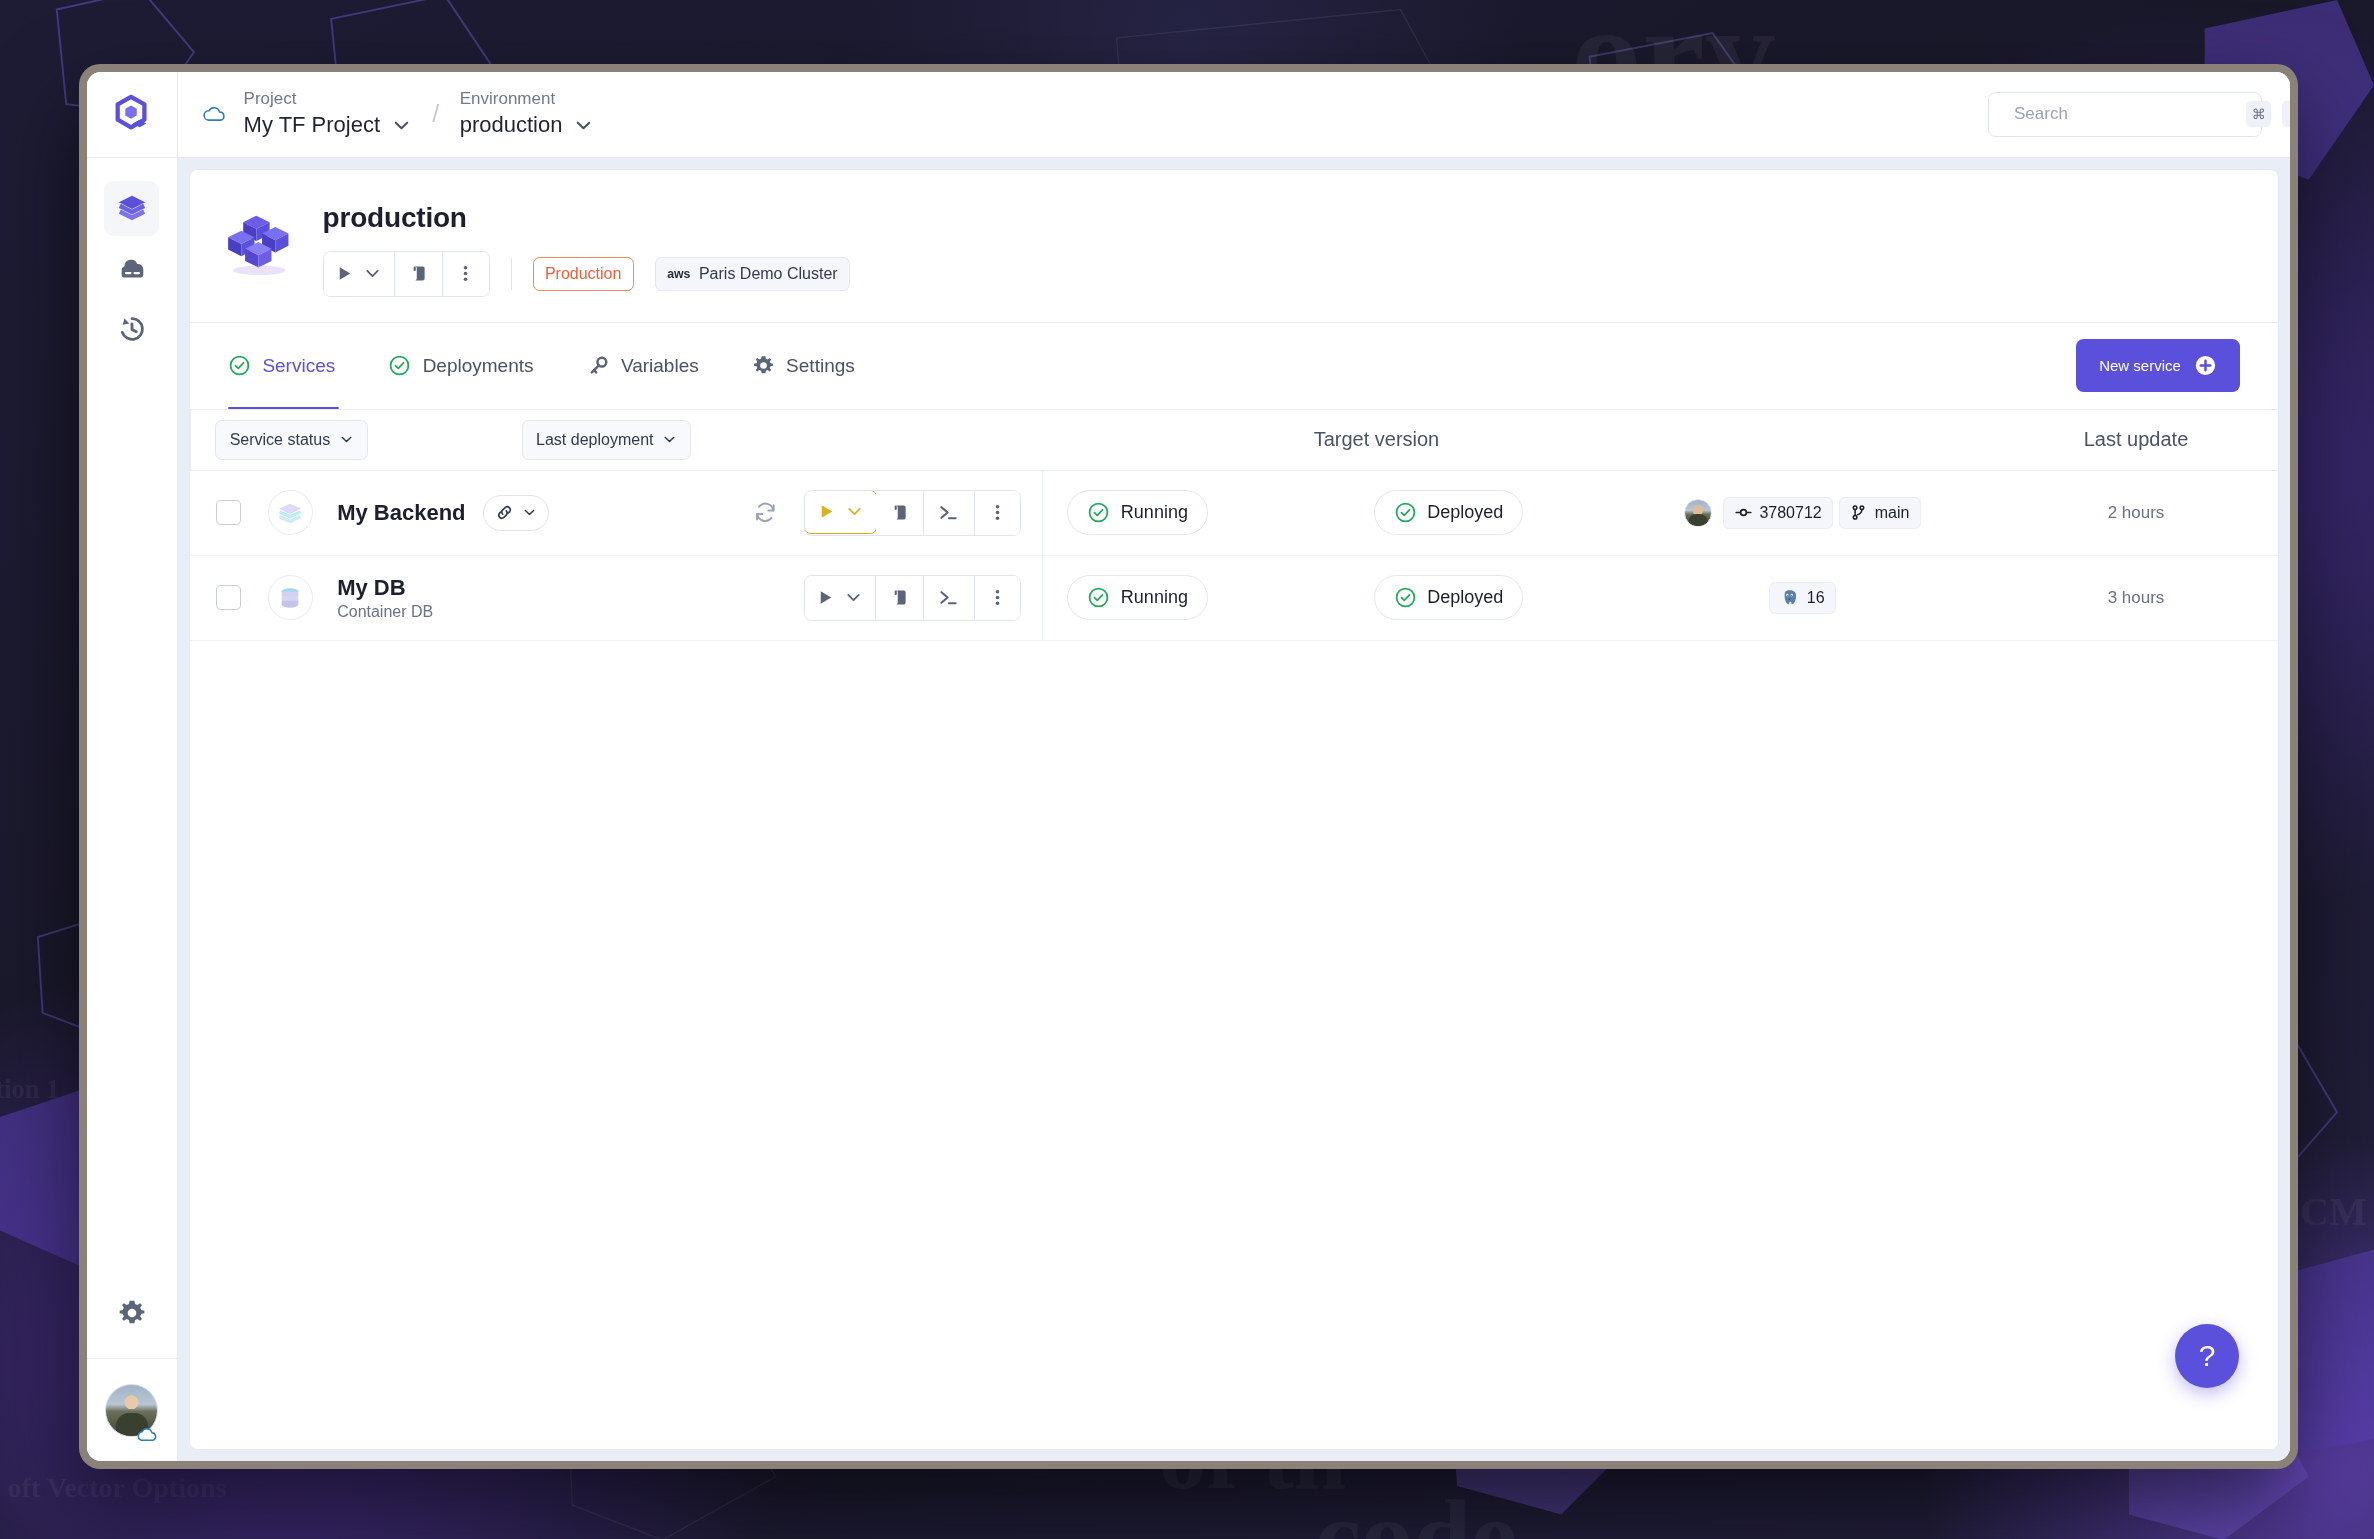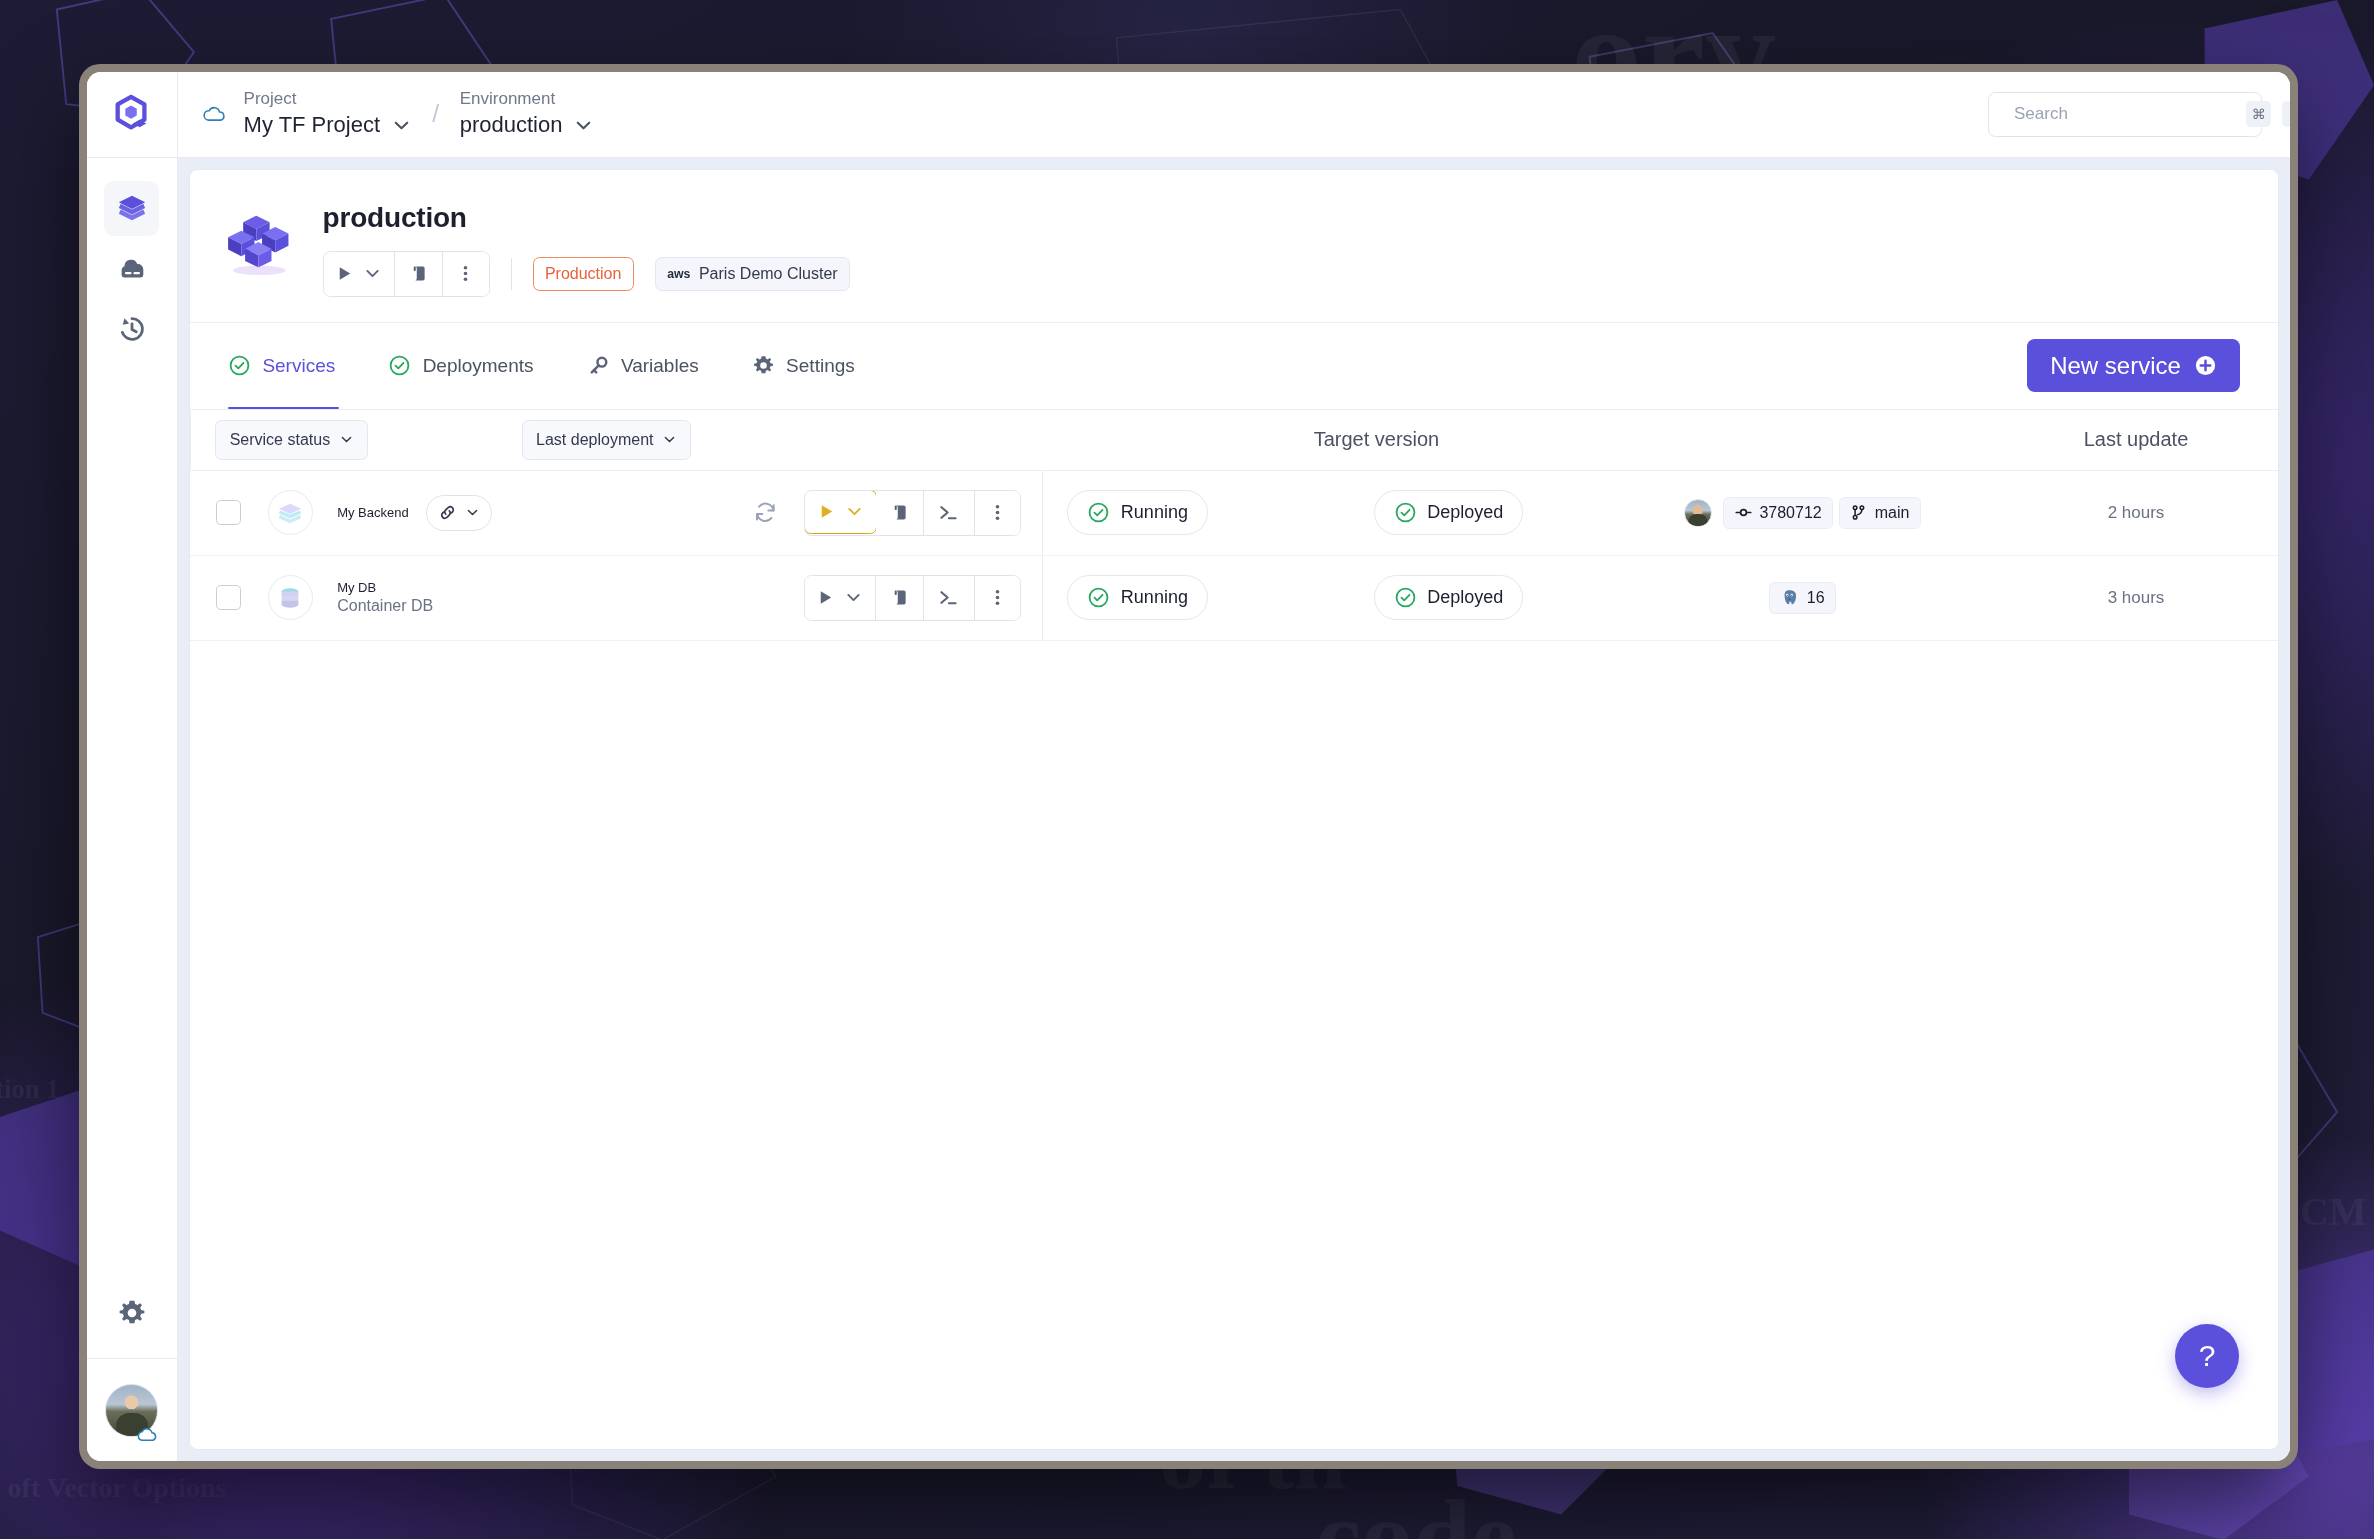--- a/index.html
+++ b/index.html
@@ -170,21 +170,21 @@
   }
   .tab:first-child { padding-left: 0; }
   .tab.active { color: #5b50db; }
   .tab.active::after {
     content: ""; position: absolute; left: 0; right: 23px; bottom: -0.9px;
     height: 2.8px; background: #5b50db; border-radius: 1.9px;
   }
   #new-service-btn {
     margin-left: auto; background: #5b50db; color: #fff;
     border: none; border-radius: 7.6px; height: 53px; padding: 0 23px;
-    font-size: 24px; font-family: inherit; cursor: pointer;
+    font-size: 15px; font-family: inherit; cursor: pointer;
     display: flex; align-items: center; gap: 13.2px;
   }
 
   
   #table { display: flex; flex-direction: column; }
   .t-head {
     display: flex; align-items: center; height: 61px;
     border-bottom: 0.9px solid #eaedf3; background: #fff;
   }
   .t-row {
@@ -207,21 +207,21 @@
     height: 40px; padding: 0 13.2px; border: 0.9px solid #e2e7f0;
     background: #f7f9fc; border-radius: 6.6px; font-size: 16px; color: #333a4d; cursor: pointer;
   }
   .th-plain { font-size: 20px; color: #4a5263; }
 
   .svc-avatar {
     width: 45px; height: 45px; border-radius: 50%; border: 0.9px solid #e6eaf2;
     display: flex; align-items: center; justify-content: center; background: #fff;
     flex: 0 0 45px;
   }
-  .svc-name { font-size: 13px; color: #1b1f2e; font-weight: 400; }
+  .svc-name { font-size: 22px; color: #1b1f2e; font-weight: 700; }
   .svc-sub { font-size: 16px; color: #6b7283; margin-top: 1.9px; }
   .link-pill {
     display: inline-flex; align-items: center; gap: 7.6px;
     height: 36px; padding: 0 11.4px; border: 0.9px solid #dfe3ec; border-radius: 18px;
     background: #fff; cursor: pointer;
   }
 
   .status-pill {
     display: inline-flex; align-items: center; gap: 10.4px;
     height: 45px; padding: 0 19px; border: 0.9px solid #e2e7f0; border-radius: 23px;

